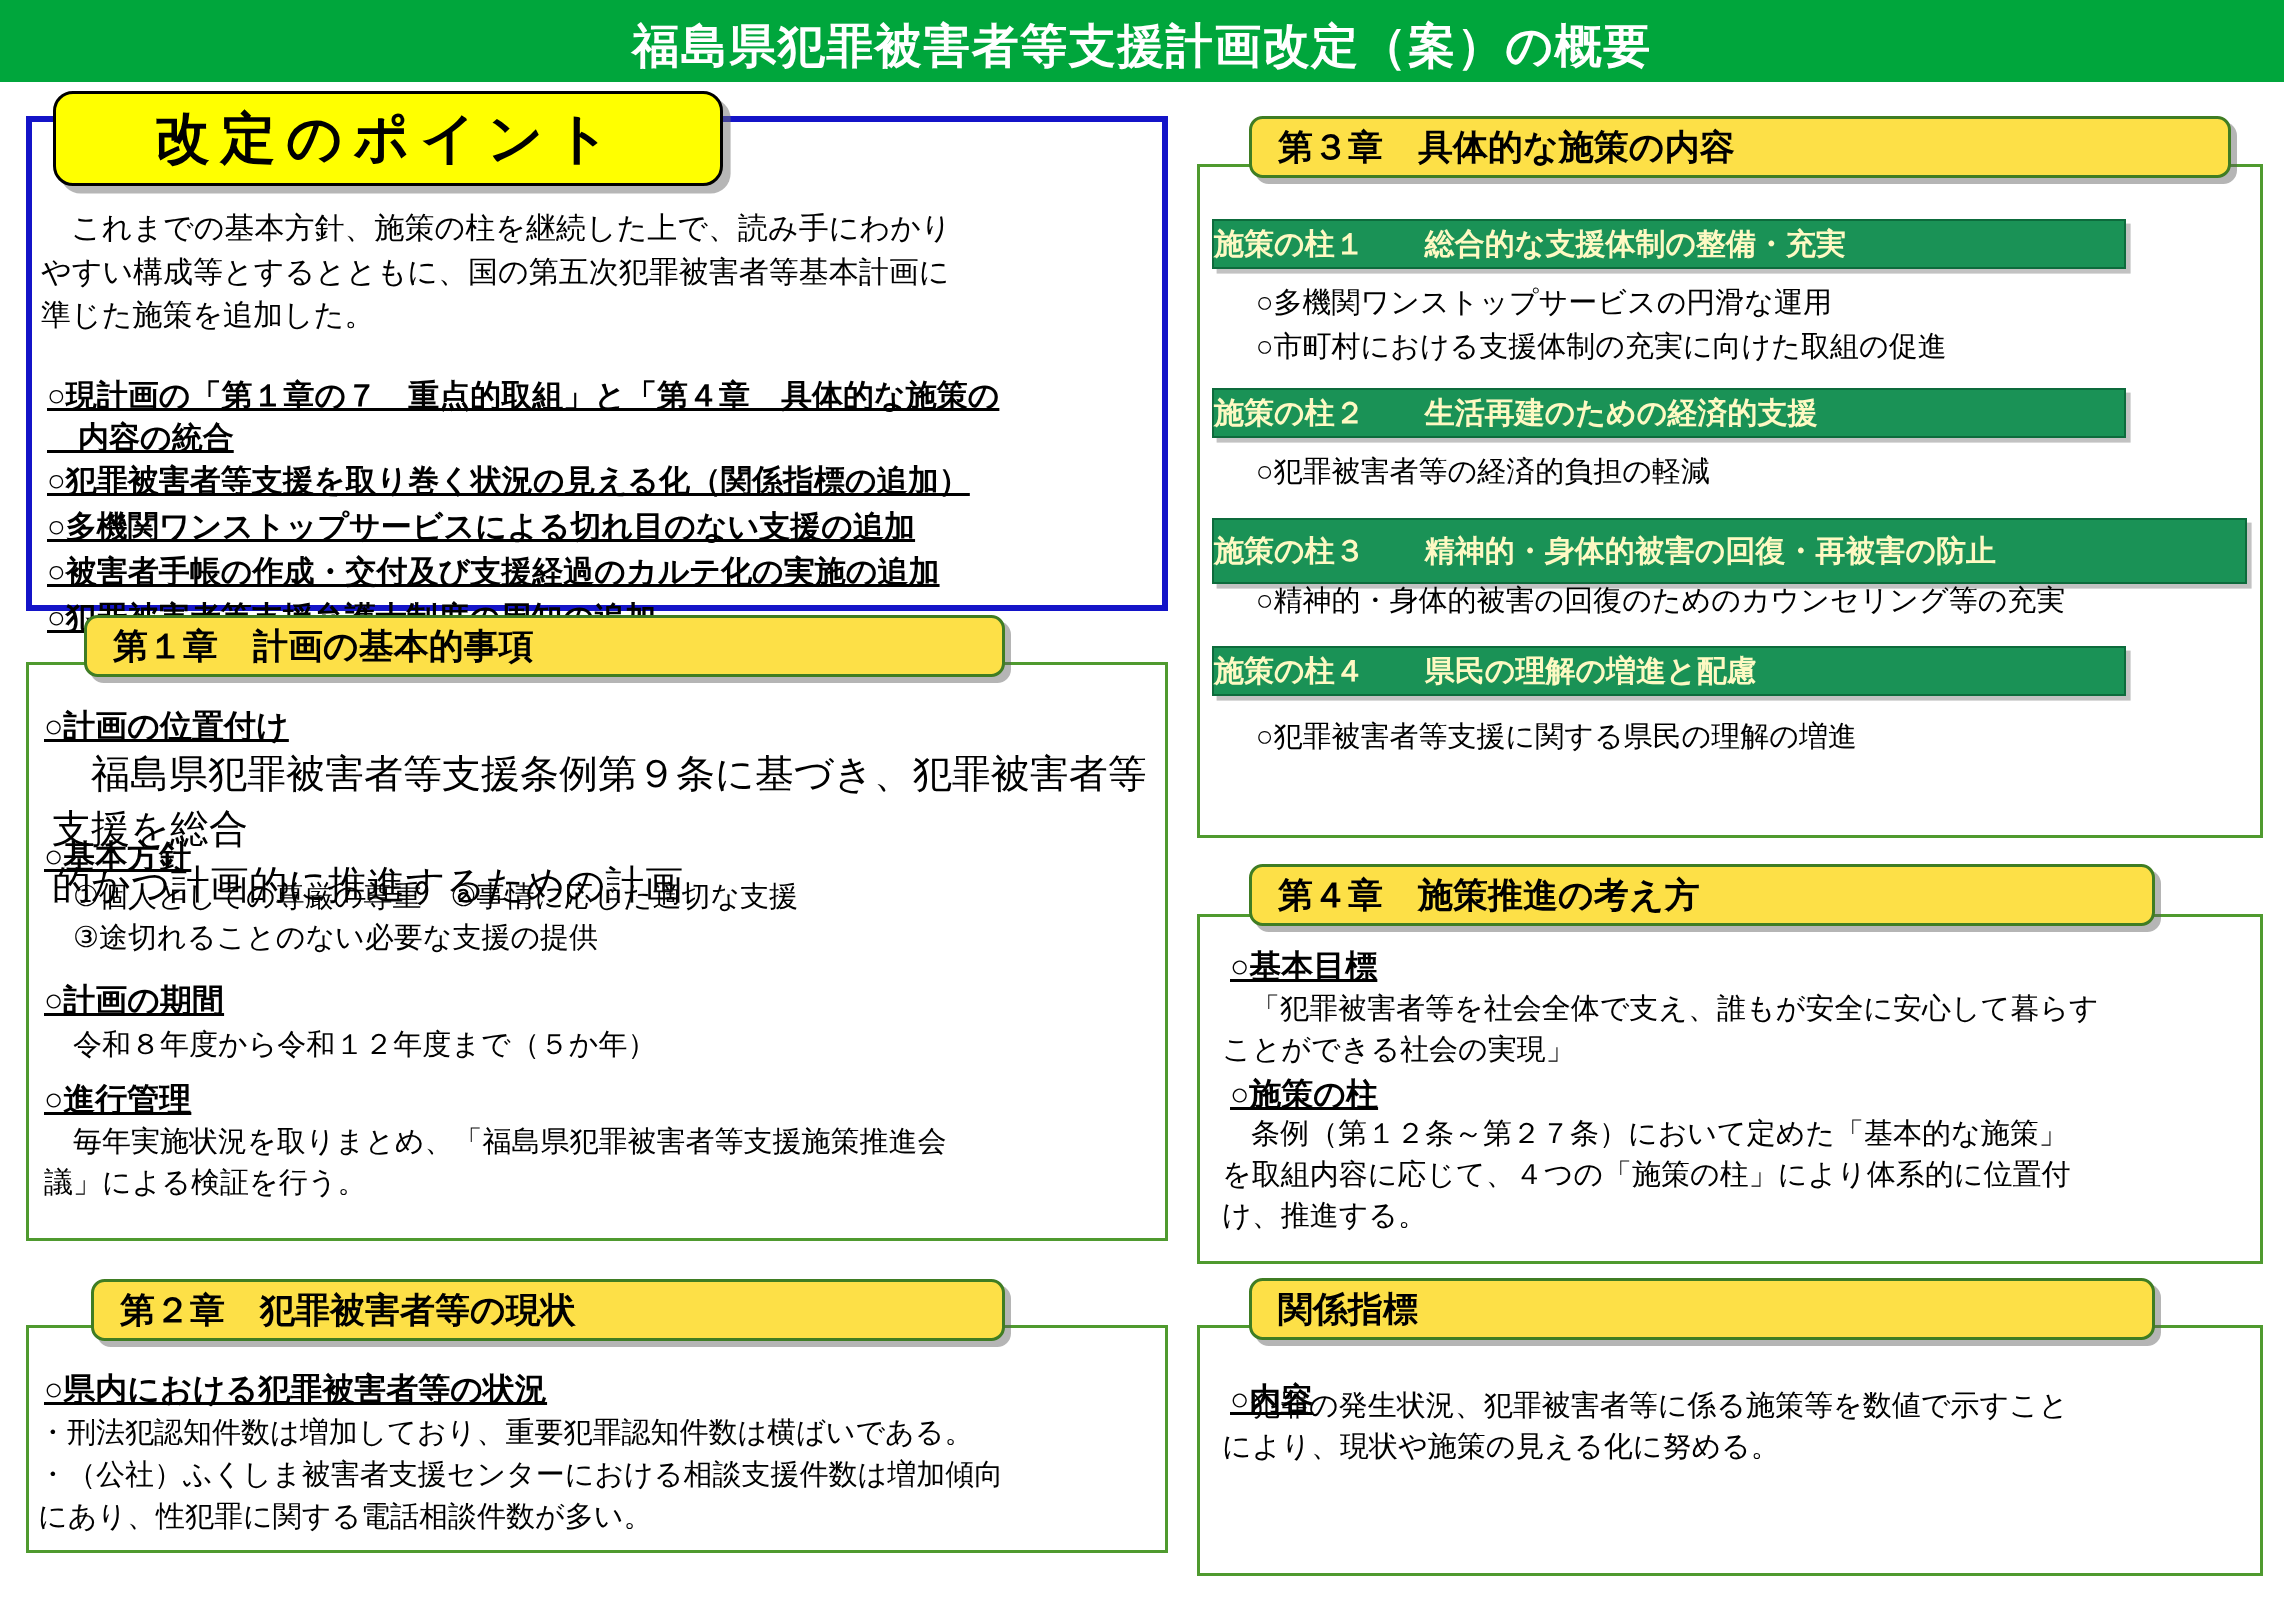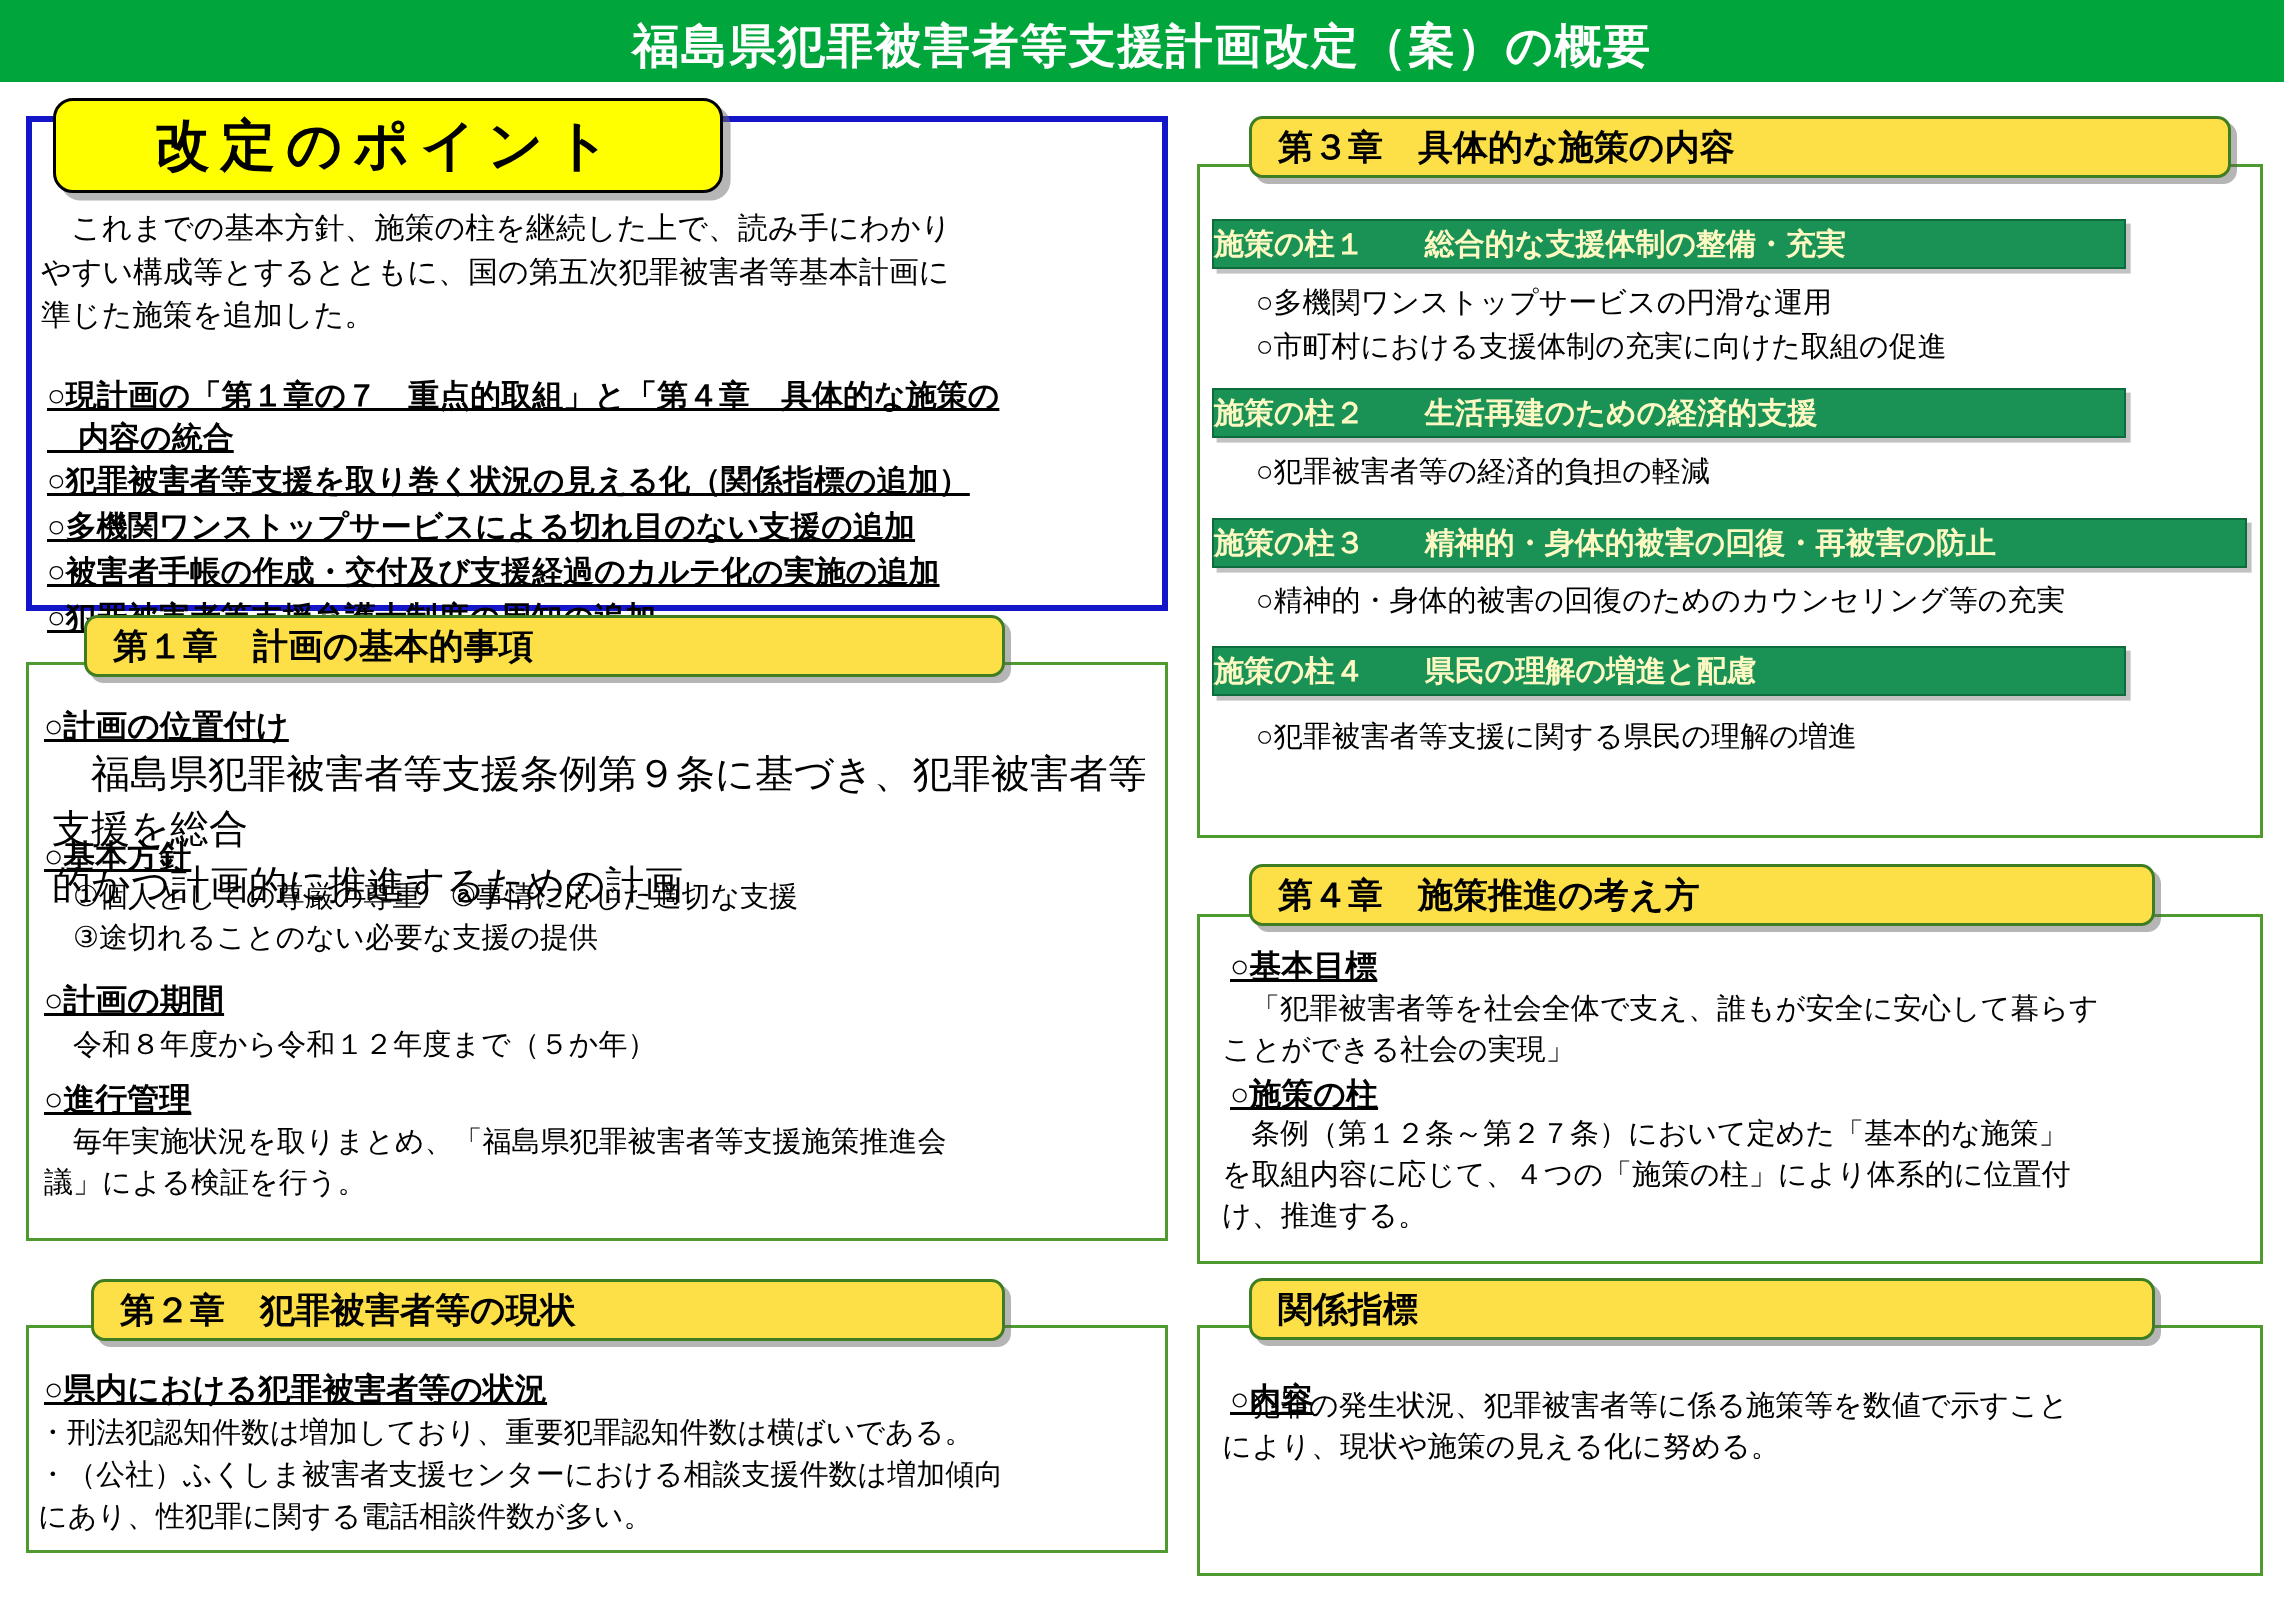--- a/index.html
+++ b/index.html
@@ -116,21 +116,21 @@
 </style>
 </head>
 <body>
 
 <div class="header-bar">
   <div class="header-title">福島県犯罪被害者等支援計画改定（案）の概要</div>
 </div>
 
 <div class="panel frame-blue" style="left:26px; top:116px; width:1142px; height:495px;"></div>
 
-<div class="yellow-badge" style="left:53px; top:91px; width:670px; height:95px; font-size:55px;margin-top:7px;">
+<div class="yellow-badge" style="left:53px; top:91px; width:670px; height:95px; font-size:55px;">
   <span>改定のポイント</span>
 </div>
 
 <div class="txt" style="left:41px; top:206px; width:1112px; font-size:30px; line-height:1.45;">　これまでの基本方針、施策の柱を継続した上で、読み手にわかり
 やすい構成等とするとともに、国の第五次犯罪被害者等基本計画に
 準じた施策を追加した。</div>
 
 <div class="txt bold ul" style="left:47px; top:331px; width:1104px; font-size:31px; line-height:1.35;">○現計画の「第１章の７　重点的取組」と「第４章　具体的な施策の
 　内容の統合</div>
 <div class="txt bold ul" style="left:47px; top:415px; width:1104px; font-size:31px;">○犯罪被害者等支援を取り巻く状況の見える化（関係指標の追加）</div>
@@ -180,21 +180,21 @@
   <span>施策の柱１　　総合的な支援体制の整備・充実</span>
 </div>
 <div class="txt" style="left:1256px; top:282px; width:990px; font-size:29px;">○多機関ワンストップサービスの円滑な運用</div>
 <div class="txt" style="left:1256px; top:326px; width:990px; font-size:29px;">○市町村における支援体制の充実に向けた取組の促進</div>
 
 <div class="pillar" style="left:1212px; top:388px; width:914px; height:50px; font-size:30px;">
   <span>施策の柱２　　生活再建のための経済的支援</span>
 </div>
 <div class="txt" style="left:1256px; top:451px; width:990px; font-size:29px;">○犯罪被害者等の経済的負担の軽減</div>
 
-<div class="pillar" style="left:1212px; top:518px; width:1035px; height:50px; font-size:30px;">
+<div class="pillar" style="left:1212px; top:518px; width:1035px; height:66px; font-size:30px;">
   <span>施策の柱３　　精神的・身体的被害の回復・再被害の防止</span>
 </div>
 <div class="txt" style="left:1256px; top:580px; width:1013px; font-size:29px;">○精神的・身体的被害の回復のためのカウンセリング等の充実</div>
 
 <div class="pillar" style="left:1212px; top:646px; width:914px; height:50px; font-size:30px;">
   <span>施策の柱４　　県民の理解の増進と配慮</span>
 </div>
 <div class="txt" style="left:1256px; top:716px; width:990px; font-size:29px;">○犯罪被害者等支援に関する県民の理解の増進</div>
 
 <div class="panel frame-green" style="left:1197px; top:914px; width:1066px; height:350px;"></div>

